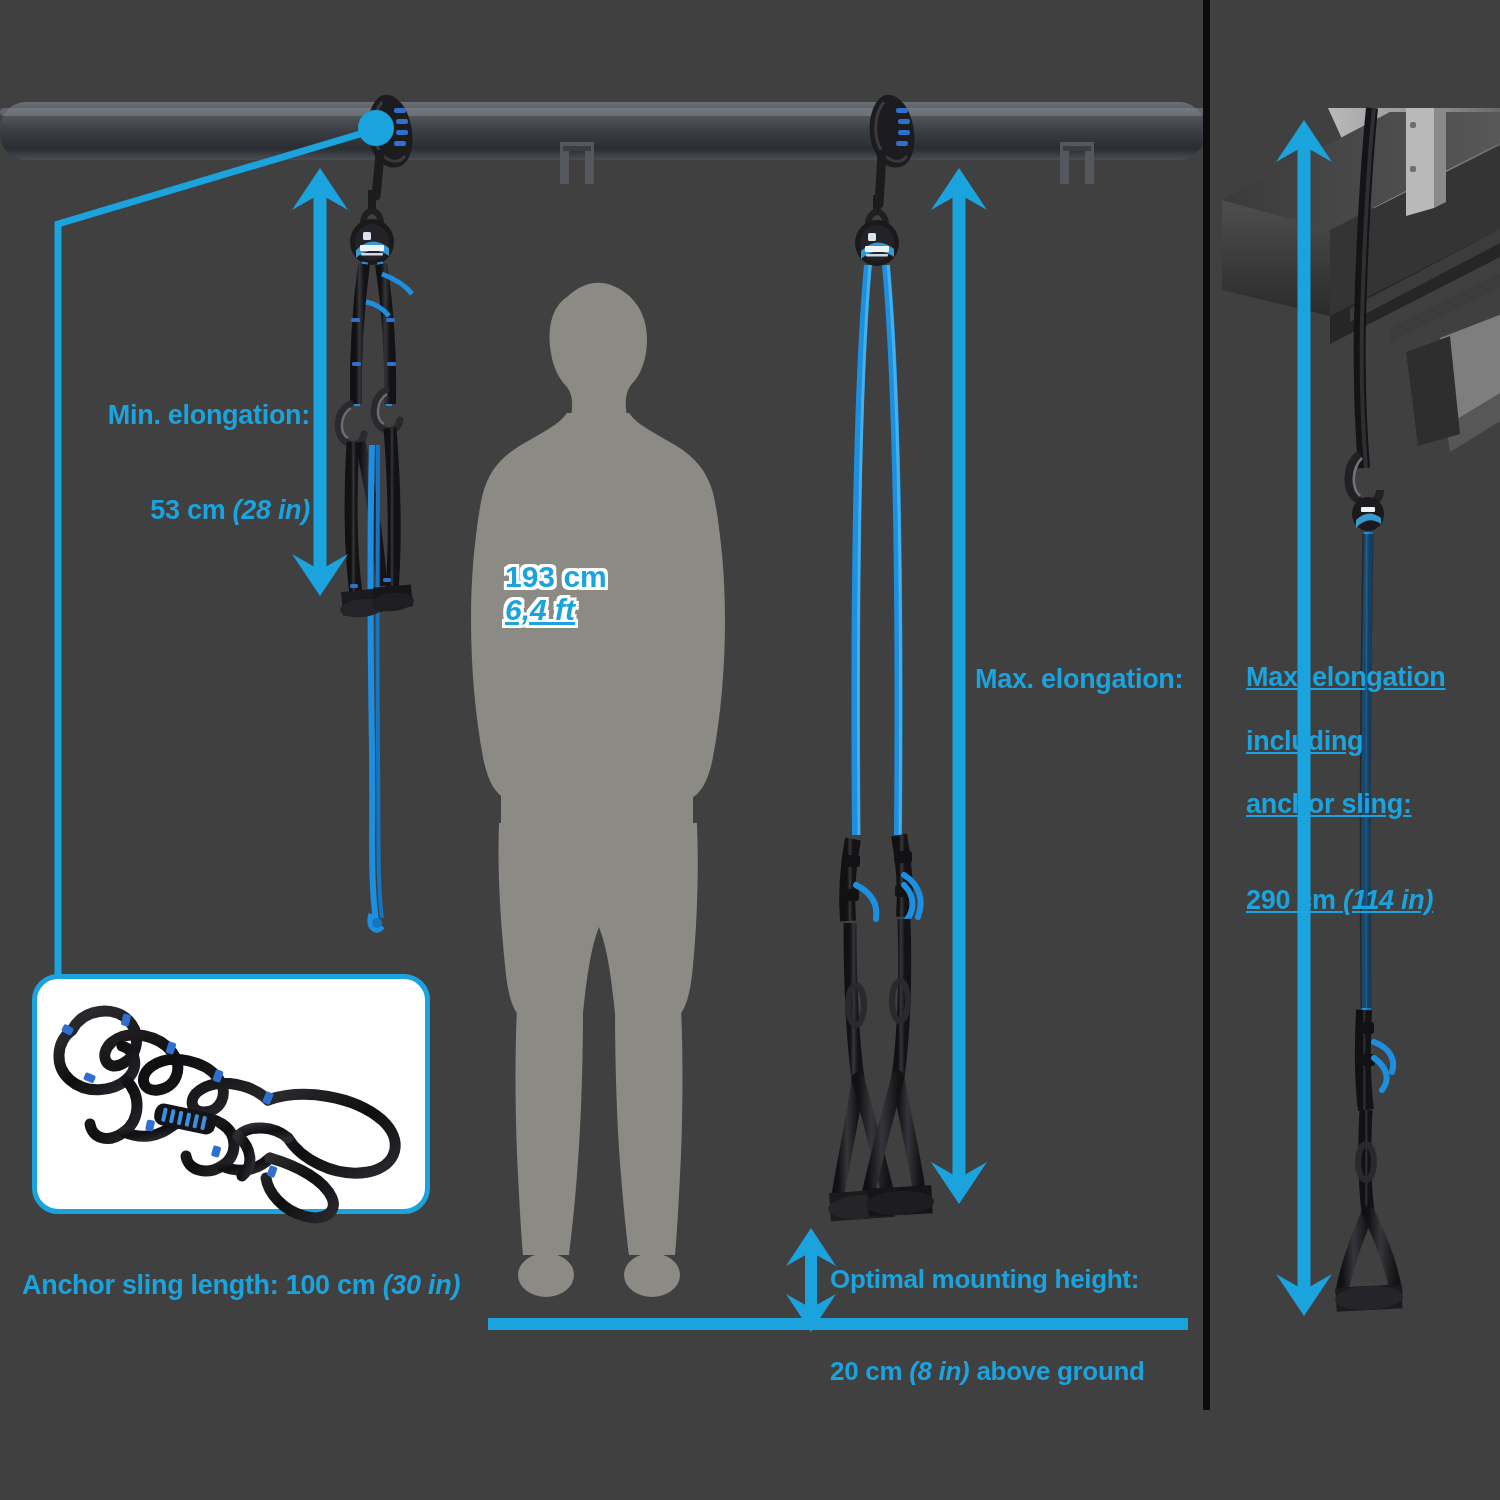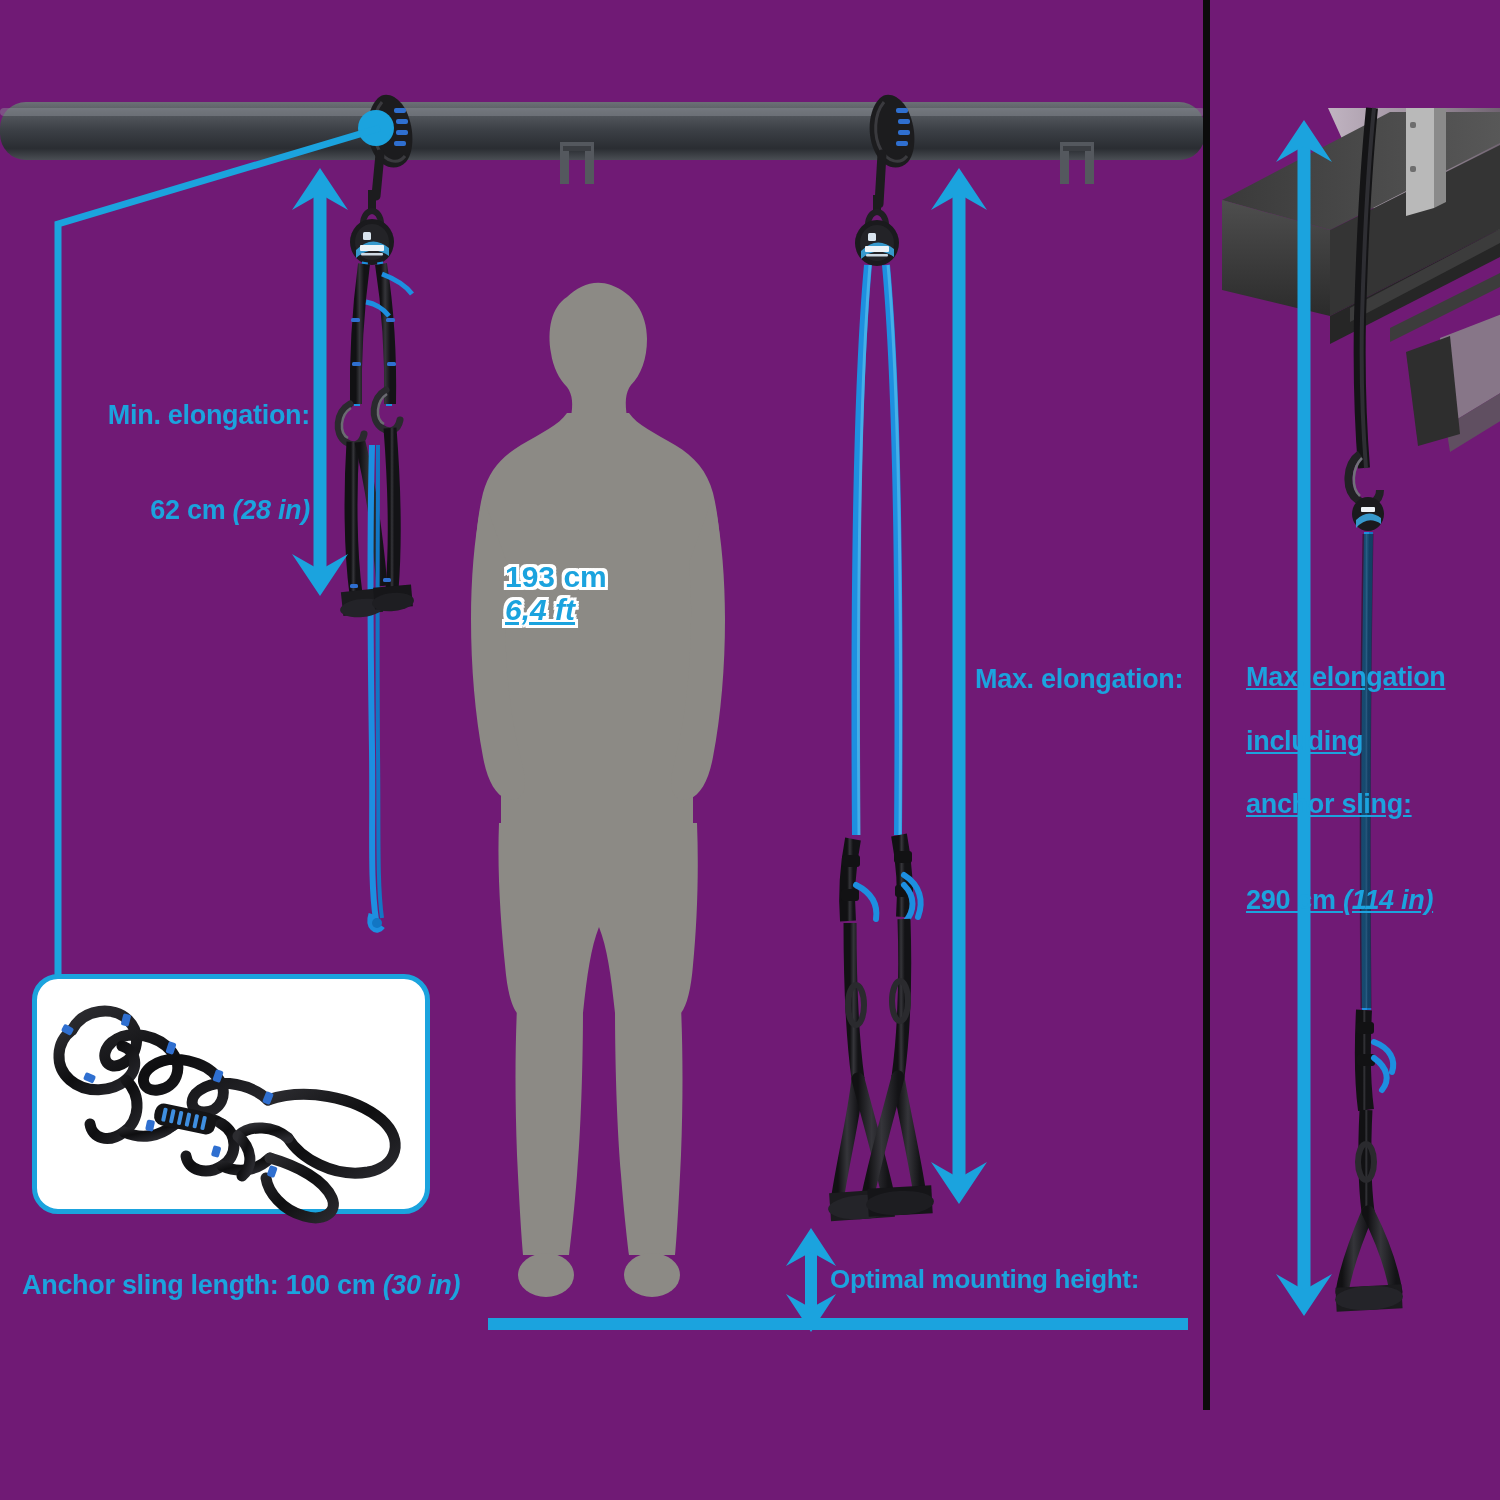--- a/index.html
+++ b/index.html
@@ -4,21 +4,21 @@
 <title>Suspension Trainer Dimensions Infographic</title>
 <style>
   html,body{margin:0;padding:0;background:#ffffff;}
   body{
     font-family:"Liberation Sans","DejaVu Sans",sans-serif;
     -webkit-font-smoothing:antialiased;
   }
   #stage{
     position:relative;
     width:1500px;height:1500px;
-    background:#701a75;
+    background:#404040;
     overflow:hidden;
   }
   .abs{position:absolute;}
 
   
   .lbl{
     position:absolute;
     color:#1BA3DE;
     font-weight:bold;
     font-size:27px;
@@ -192,21 +192,21 @@
     <g fill="none" stroke="#1BA3DE" stroke-width="13" stroke-linecap="butt">
       <line x1="34" y1="14" x2="34" y2="418"></line>
     </g>
     <path d="M34 2 L62 44 L34 28 L6 44 Z" fill="#1BA3DE"></path>
     <path d="M34 430 L62 388 L34 404 L6 388 Z" fill="#1BA3DE"></path>
   </svg>
 
   <div class="lbl" style="left:60px;top:368px;width:250px;text-align:right;">
     <div>Min. elongation:</div>
     <div>
-      <span>62 cm </span><span class="it">(28 in)</span>
+      <span>53 cm </span><span class="it">(28 in)</span>
     </div>
   </div>
 
   <svg class="abs no-sel" style="left:455px;top:275px;" width="290" height="1040">
     <g fill="#8C8A85">
 
       <path d="M112 22 C96 32 92 56 96 78 C98 92 104 104 112 112
                C118 120 118 130 116 142
                L172 142 C170 128 170 118 176 110
                C186 100 192 84 192 64 C192 38 178 18 156 10
@@ -358,20 +358,23 @@
   </div>
 
   <svg class="abs no-sel" style="left:782px;top:1228px;" width="60" height="105">
     <line x1="29" y1="12" x2="29" y2="92" stroke="#1BA3DE" stroke-width="12"></line>
     <path d="M29 0 L54 38 L29 24 L4 38 Z" fill="#1BA3DE"></path>
     <path d="M29 104 L54 66 L29 80 L4 66 Z" fill="#1BA3DE"></path>
   </svg>
 
   <div class="lbl" style="left:830px;top:1233px;width:400px;font-size:26px;">
     <div>Optimal mounting height:</div>
+    <div>
+      <span>20 cm </span><span class="it">(8 in)</span><span> above ground</span>
+    </div>
   </div>
 
   <div class="abs ground-bar" style="left:488px;top:1318px;width:700px;height:12px;"></div>
 
   <div class="abs inset-frame" style="left:32px;top:974px;width:398px;height:240px;"></div>
 
   <svg class="abs no-sel" style="left:42px;top:980px;" width="380" height="230">
     <defs>
       <linearGradient id="slingG" x1="0" y1="0" x2="1" y2="1">
         <stop offset="0%" stop-color="#2c2c30"></stop>

